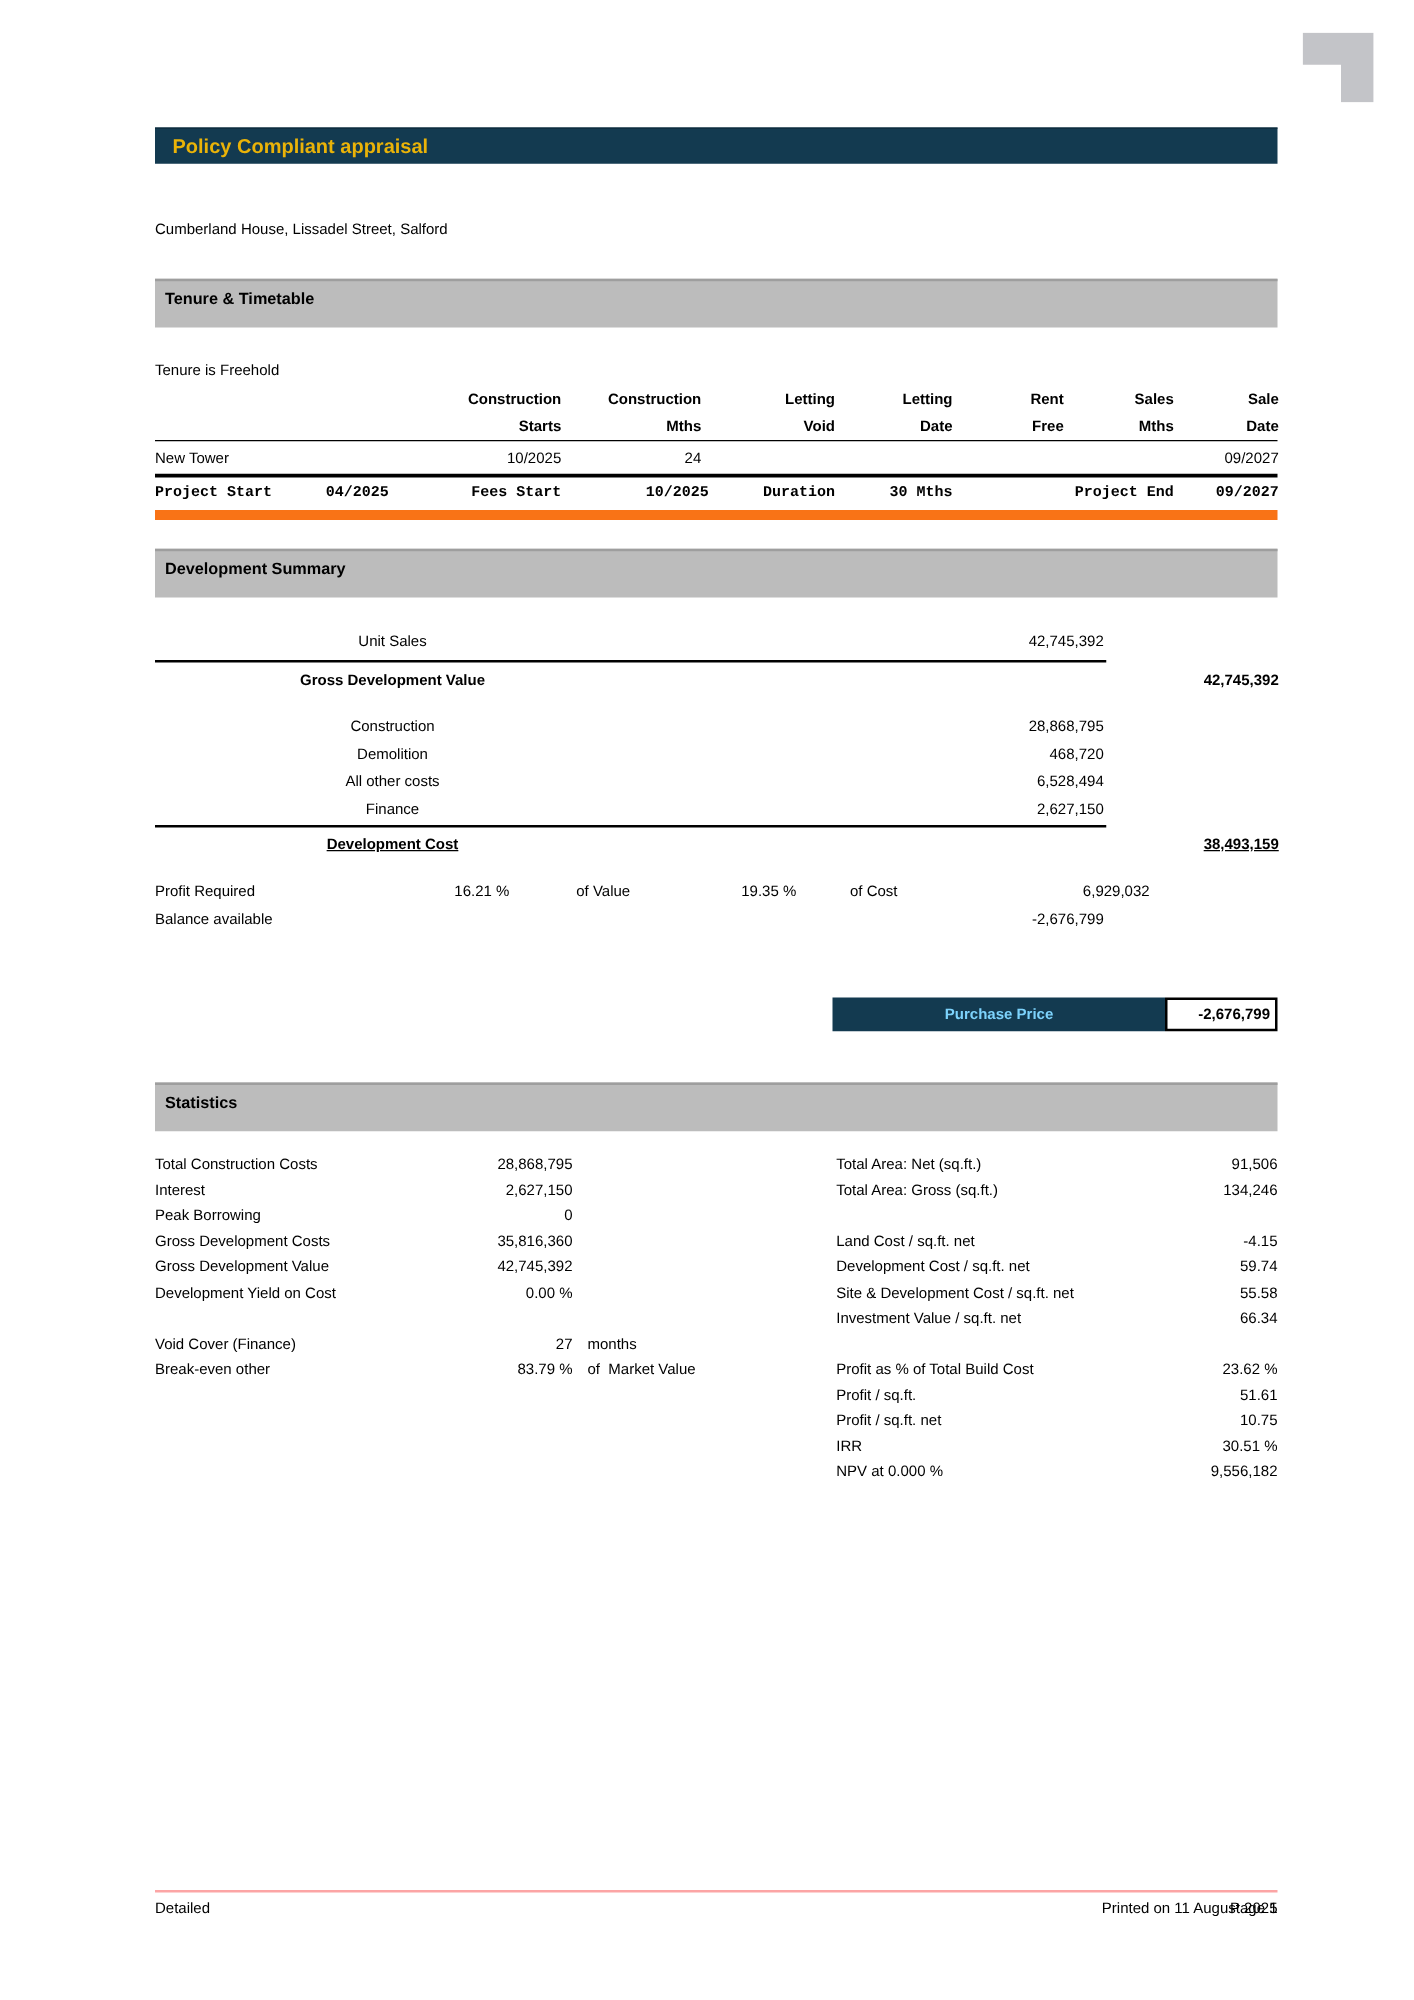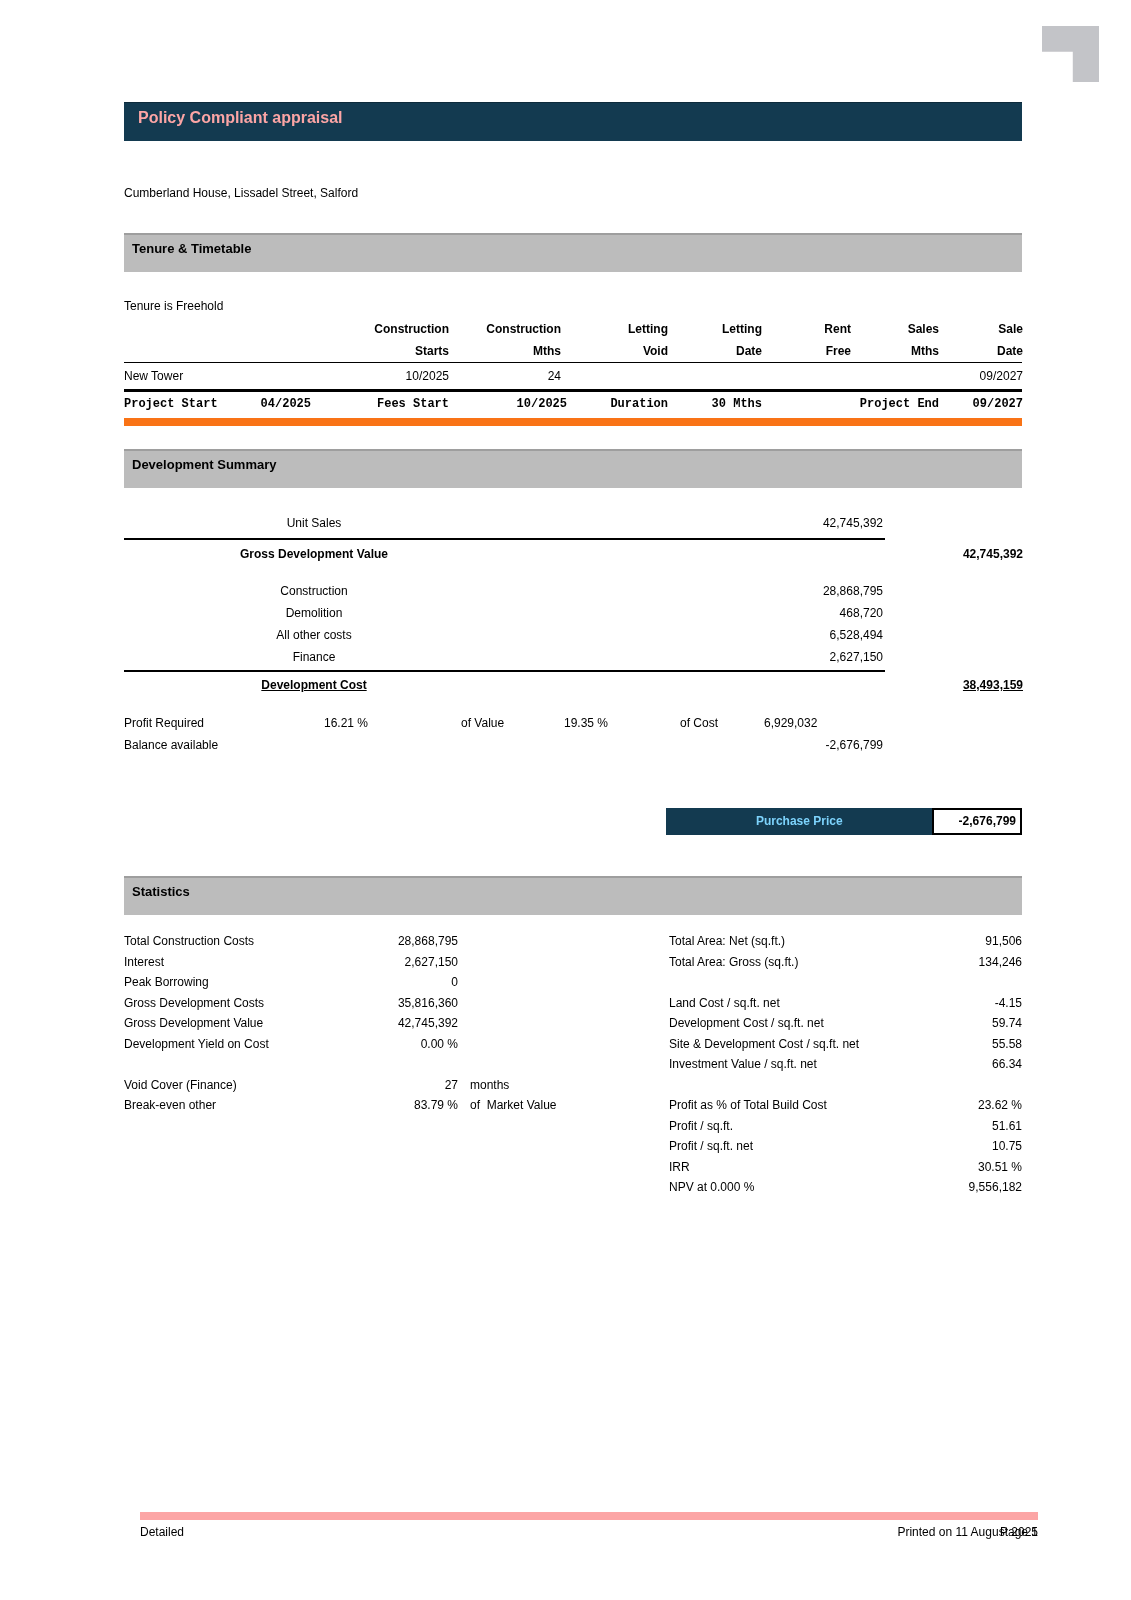--- a/index.html
+++ b/index.html
@@ -9,21 +9,21 @@
     font-family:"Liberation Sans", sans-serif; font-size:12px; color:#000;
     overflow:hidden;
   }
   .corner-logo {
     position:absolute; left:1042px; top:26px; width:57px; height:56px;
     background:#c3c4c8;
     clip-path:polygon(0 0, 100% 0, 100% 100%, 54% 100%, 54% 46%, 0 46%);
   }
   .content { position:absolute; left:124px; top:0; width:898px; }
   .title-bar {
-    margin-top:102px; height:39px; background:#133a50; color:#fca5a5;
+    margin-top:102px; height:29px; background:#133a50; color:#eab308;
     font-size:16px; font-weight:bold; line-height:29px; padding-left:14px;
     border-top:1px solid #0d2a3b;
   }
   .address { margin-top:44px; line-height:16px; }
   .section-bar {
     height:39px; background:#bcbcbc; border-top:2px solid #9e9e9e;
     font-size:13px; font-weight:bold; line-height:27px; padding-left:8px; color:#000;
   }
   .bar-tenure { margin-top:32px; }
   .bar-summary { margin-top:23px; }
@@ -50,21 +50,21 @@
   .sum-grid .mid { text-align:right; line-height:22px; }
   .sum-grid .total { text-align:right; line-height:22px; }
   .bold { font-weight:bold; }
   .rule-mid { width:761px; border-bottom:2px solid #000; height:0; }
   .mt4 { margin-top:4px; } .mt3 { margin-top:3px; } .mt2 { margin-top:2px;text-decoration:underline; }
   .mt15 { margin-top:15px; } .mt24 { margin-top:24px; }
   .cost-row { line-height:22.4px; }
 
   .profit-grid { display:grid; grid-template-columns:200px 123px 117px 102px 98px 258px; margin-top:16px; }
   .profit-grid > div { line-height:22px; }
-  .profit-grid .num { text-align:left; }
+  .profit-grid .num { text-align:center; }
   .profit-grid .txt { text-align:left; padding-left:14px; }
   .balance-grid { display:grid; grid-template-columns:380px 379px 140px; }
   .balance-grid > div { line-height:22px; }
 
   .purchase-row { margin-top:52px; margin-left:542px; display:flex; }
   .purchase-label {
     width:268px; height:27px; background:#133a50; color:#7dd3fc; font-weight:bold;
     text-align:center; line-height:27px;
   }
   .purchase-value {
@@ -72,22 +72,22 @@
     font-weight:bold; text-align:right; line-height:23px; padding-right:4px;
   }
 
   .stats-rows { margin-top:16px; }
   .stat-row { display:grid; grid-template-columns:210px 124px 211px 230px 123px; }
   .stat-row > span { line-height:20.5px; }
   .stat-lval, .stat-rval { text-align:right; }
   .stat-lextra { padding-left:12px; white-space:pre; }
 
   .footer {
-    position:absolute; left:140px; top:1512px; width:898px;
-    border-top:8px solid #fca5a5; padding-top:5px;
+    position:absolute; left:124px; top:1512px; width:898px;
+    border-top:2px solid #fca5a5; padding-top:5px;
     display:flex; justify-content:space-between; line-height:15px;
   }
   .footer .center { position:absolute; left:0; right:0; text-align:right; }
 </style>
 </head>
 <body>
 
 <div class="page">
   <div class="corner-logo"></div>
 

